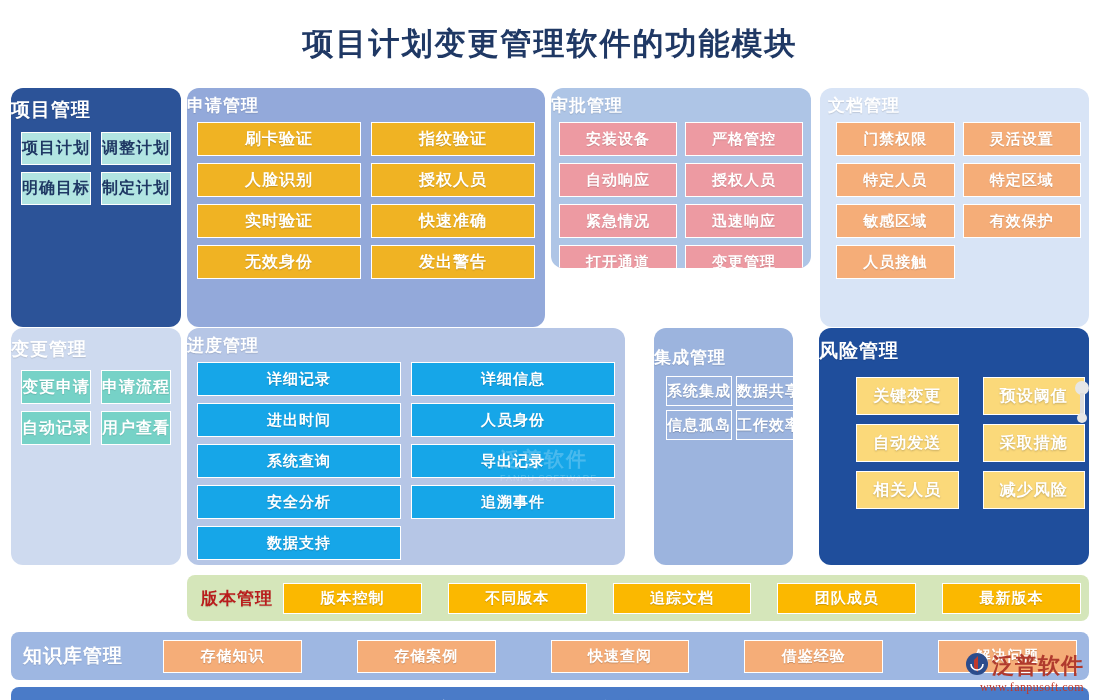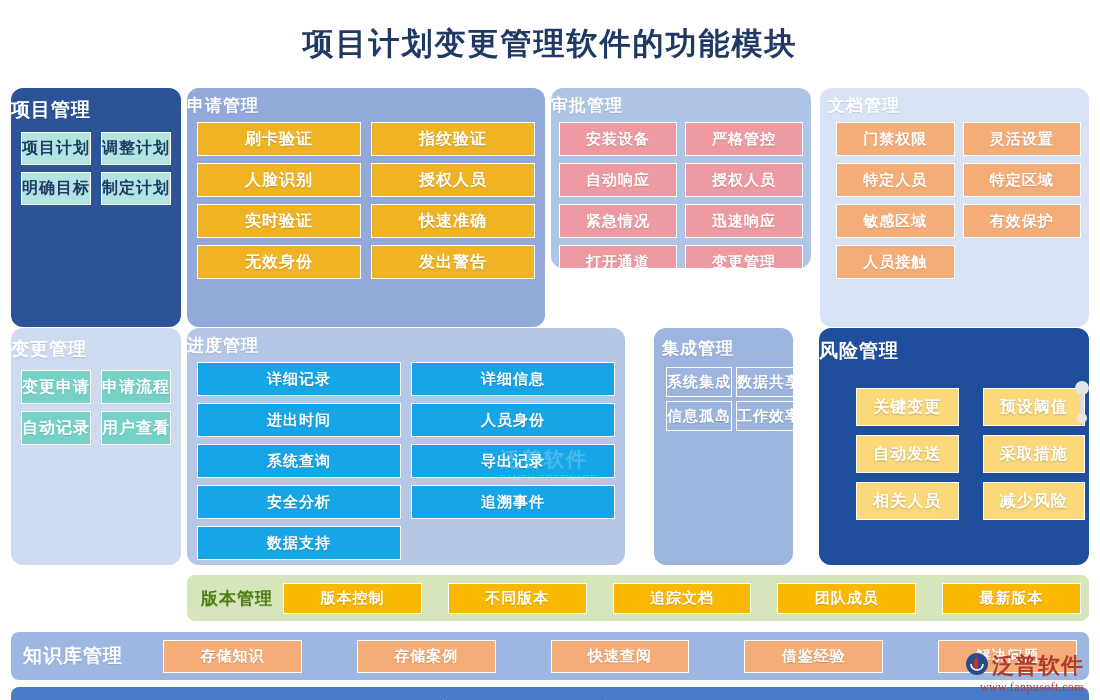--- a/index.html
+++ b/index.html
@@ -107,41 +107,41 @@
 
   
   #p-progress { left: 187px; top: 254px; width: 438px; height: 237px;
                 background: #B6C6E6; }
   #p-progress .chip { background: #16A6E8; color: #ffffff; font-size: 15px;
                       text-shadow: 0 1px 1px rgba(0,0,0,.18); }
 
   
   #p-integrate { left: 654px; top: 254px; width: 139px; height: 237px;
                  background: #9CB4DE; }
-  #p-integrate .panel-title { padding-top: 9px; padding-bottom: 7px; margin-left: 8px; }
+  #p-integrate .panel-title { padding-top: 18px; padding-bottom: 7px; }
   #p-integrate .chip { background: transparent; color: #ffffff; height: 30px;
                        font-size: 15px; text-shadow: 0 1px 1px rgba(0,0,0,.18); }
   #p-integrate .grid { gap: 4px; padding: 0 12px 9px 12px; }
 
   
   #p-risk { left: 819px; top: 254px; width: 270px; height: 237px;
             background: #1F4E9C; }
-  #p-risk .panel-title { font-size: 19px; padding-top: 10px; padding-bottom: 24px; }
+  #p-risk .panel-title { font-size: 19px; padding-top: 10px; padding-bottom: 13px; }
   #p-risk .chip { background: #FBD97A; color: #ffffff; height: 38px;
                   text-shadow: 0 1px 2px rgba(0,0,0,.22); }
   #p-risk .grid { gap: 9px 24px; padding: 0 4px 10px 12px; margin-left: 25px; }
 
   
   #p-version {
     position: absolute; left: 187px; top: 501px; width: 902px; height: 46px;
     background: #D5E6BA; border-radius: 8px;
     display: flex; align-items: center; padding: 0 8px;
   }
   #p-version .bar-label {
-    color: #4d7c0f; font-weight: bold; font-size: 17px; letter-spacing: 1px;
+    color: #b91c1c; font-weight: bold; font-size: 17px; letter-spacing: 1px;
     flex: 0 0 auto; padding: 0 6px;
     font-family: "Liberation Serif", "DejaVu Serif", serif;
     text-shadow: 0 1px 1px rgba(0,0,0,.10);
   }
   #p-version .bar-chips { display: flex; flex: 1 1 auto; gap: 26px; padding-left: 4px; }
   #p-version .chip { background: #FBB800; color: #ffffff; flex: 1 1 0;
                      height: 31px; font-size: 15px;
                      text-shadow: 0 1px 1px rgba(0,0,0,.18); }
 
   

